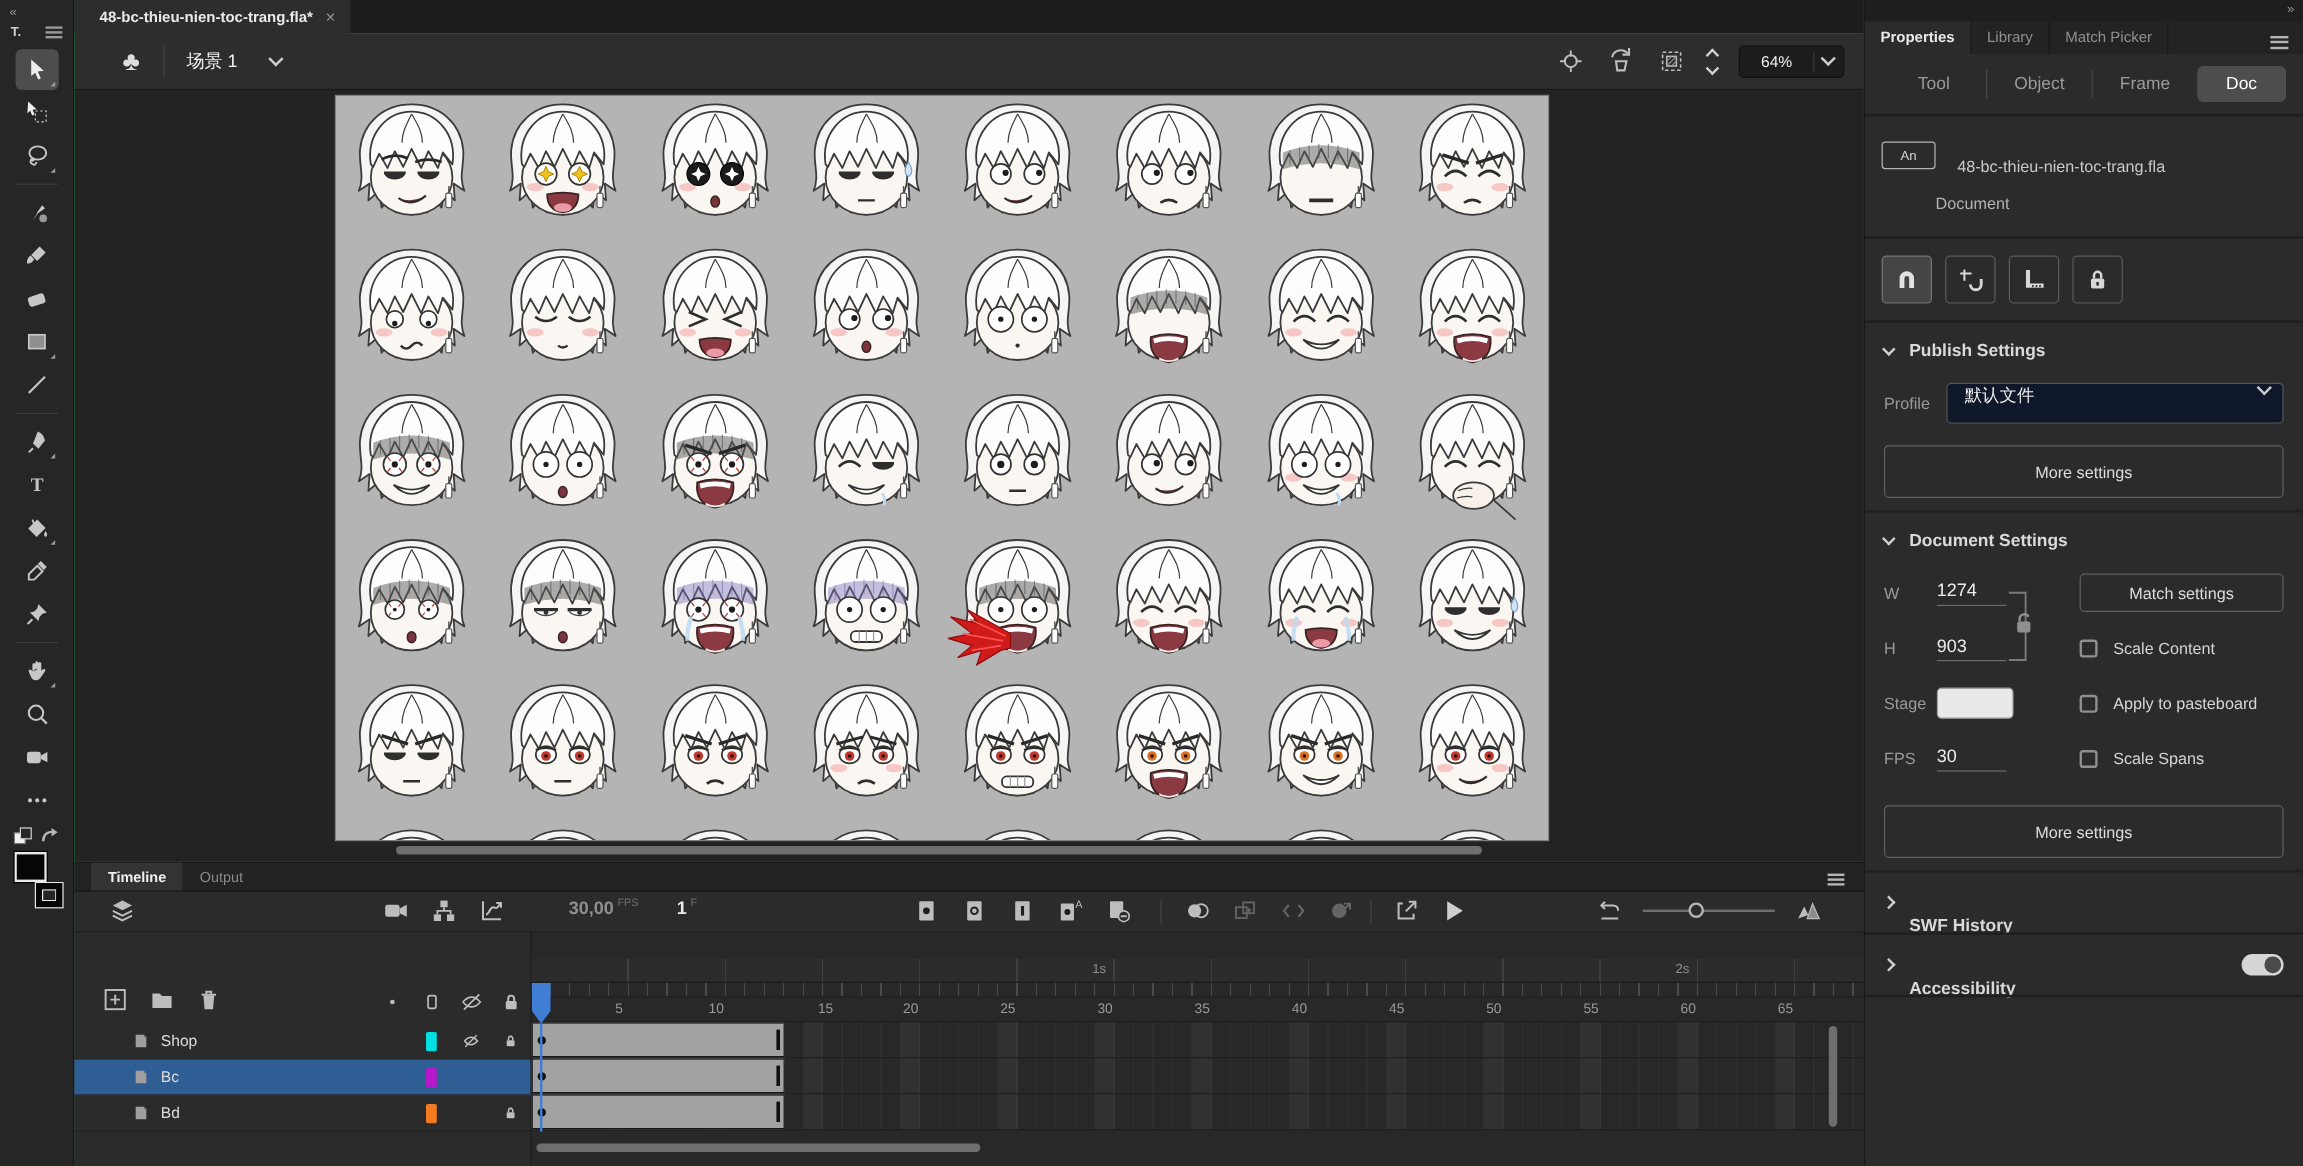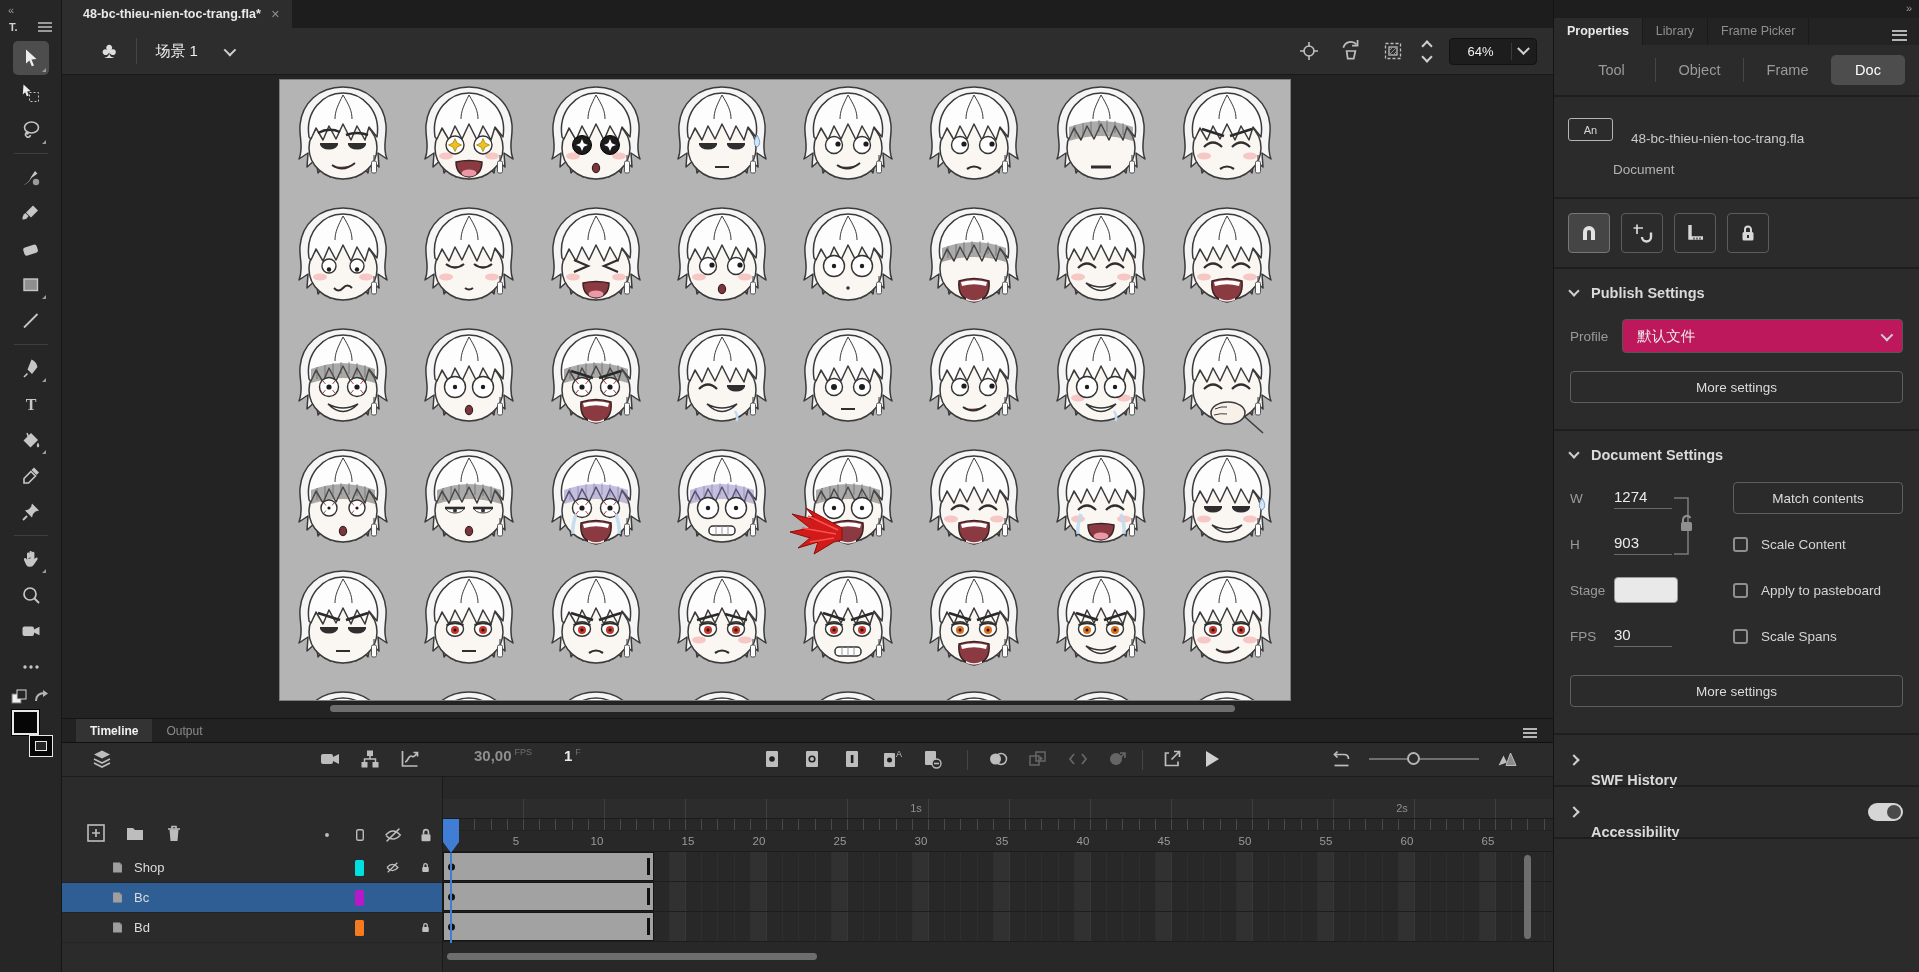--- a/index.html
+++ b/index.html
@@ -127,23 +127,23 @@
   .doc-type { font-size:13.5px; color:#b2b2b2; margin:16px 0 0 45px; }
   .rp-snapbtns { padding:14px; display:flex; gap:11px; }
   .snapbtn { width:42px; height:40px; border:1px solid #5c5c5c; border-radius:4px; display:flex; align-items:center; justify-content:center; }
   .snapbtn.active { background:#454545; border-color:#777; }
   .sechead { display:flex; align-items:center; gap:13px; padding:16px 16px 8px 16px; }
   .sechead .label { font-size:14.5px; font-weight:bold; color:#dadada; }
   .chd { width:8px; height:8px; border-right:2px solid #cfcfcf; border-bottom:2px solid #cfcfcf; transform:rotate(45deg); margin-top:-4px; }
   .chr { width:8px; height:8px; border-right:2px solid #cfcfcf; border-bottom:2px solid #cfcfcf; transform:rotate(-45deg); }
   .profile-row { display:flex; align-items:center; padding:10px 16px 2px 16px; gap:14px; }
   .mut { color:#9a9a9a; font-size:13.5px; }
-  .dropdown { flex:1; height:34px; background:#be185d; border:1px solid #565656; border-radius:4px; display:flex; align-items:center; padding:0 12px 0 14px; }
+  .dropdown { flex:1; height:34px; background:#0f172a; border:1px solid #565656; border-radius:4px; display:flex; align-items:flex-start; padding:0 12px 0 14px; }
   .dd-val { flex:1; color:#ececec; font-size:14.5px; }
-  .btn-wide { margin:16px 16px 26px 16px; height:32px; border:1px solid #5f5f5f; border-radius:4px; display:flex; align-items:center; justify-content:center; color:#dcdcdc; font-size:13.5px; }
+  .btn-wide { margin:16px 16px 10px 16px; height:44px; border:1px solid #5f5f5f; border-radius:4px; display:flex; align-items:center; justify-content:center; color:#dcdcdc; font-size:13.5px; }
   .ds-grid { padding:4px 16px 0 16px; position:relative; }
   .ds-row { display:flex; align-items:center; height:46px; }
   .ds-label { width:44px; color:#9a9a9a; font-size:13.5px; }
   .field { width:58px; color:#ececec; font-size:15px; border-bottom:1px solid #6a6a6a; padding-bottom:3px; }
   .ds-right { width:170px; margin-left:auto; display:flex; align-items:center; }
   .btn-sm { width:170px; height:32px; border:1px solid #5f5f5f; border-radius:4px; display:flex; align-items:center; justify-content:center; color:#dcdcdc; font-size:13.5px; }
   .cb { width:15px; height:15px; border:2px solid #8f8f8f; border-radius:3px; margin-right:13px; flex:none; }
   .cb-label { color:#d5d5d5; font-size:13.5px; white-space:nowrap; }
   .stage-swatch { width:64px; height:26px; background:#e9e9e9; border:1px solid #9a9a9a; border-radius:4px; }
   .linkbr { position:absolute; left:118px; top:22px; }
@@ -1478,21 +1478,21 @@
         </div>
       </div>
     </section>
   </main>
 
   <aside id="rightpanel">
     <div class="rp-strip">»</div>
     <div class="rp-tabs">
       <div class="rp-tab active">Properties</div>
       <div class="rp-tab">Library</div>
-      <div class="rp-tab">Frame Picker</div>
+      <div class="rp-tab">Match Picker</div>
       <span class="rp-menu">
           <div></div>
           <div></div>
           <div></div>
         </span>
     </div>
     <div class="rp-subtabs">
       <span class="rp-subtab">Tool</span>
       <span class="st-sep"></span>
       <span class="rp-subtab">Object</span>
@@ -1558,21 +1558,21 @@
     <div class="ds-grid">
       <svg class="linkbr" width="30" height="66" viewBox="0 0 30 66">
         <path d="M2 5 H16 V61 H2" fill="none" stroke="#7a7a7a" stroke-width="1.6"></path>
         <path d="M11 29 v-2.5 a4 4 0 0 1 7.5 -1.5" fill="none" stroke="#8f8f8f" stroke-width="2"></path>
         <rect x="9" y="29" width="11" height="9" rx="1.5" fill="#8f8f8f"></rect>
       </svg>
       <div class="ds-row">
         <span class="ds-label">W</span>
         <span class="field">1274</span>
         <span class="ds-right">
-            <span class="btn-sm">Match contents</span>
+            <span class="btn-sm">Match settings</span>
           </span>
       </div>
       <div class="ds-row">
         <span class="ds-label">H</span>
         <span class="field">903</span>
         <span class="ds-right">
             <span class="cb"></span>
             <span class="cb-label">Scale Content</span>
           </span>
       </div>

